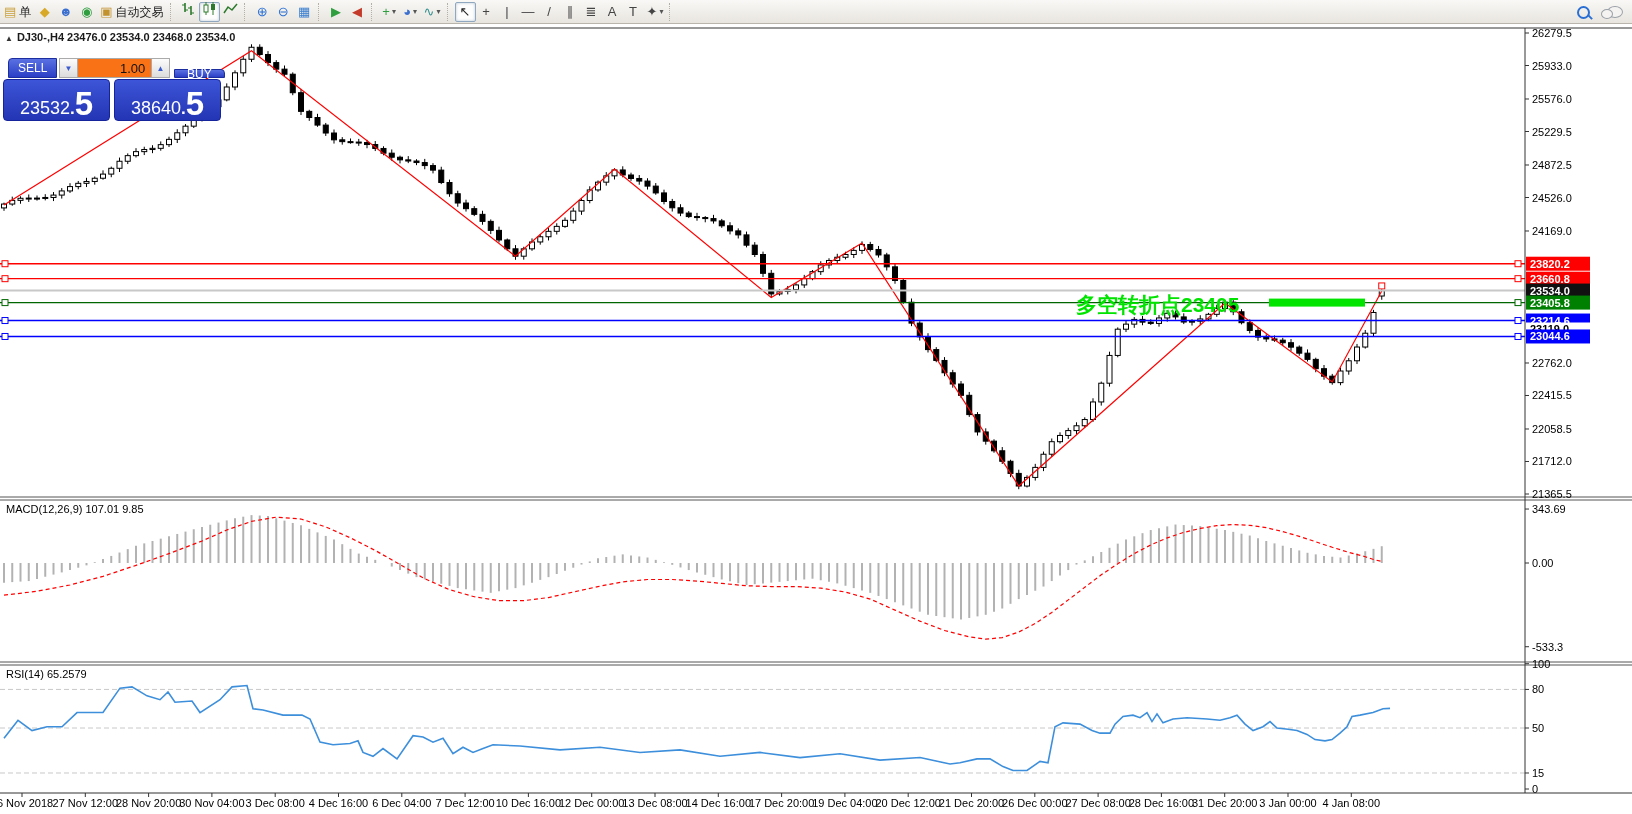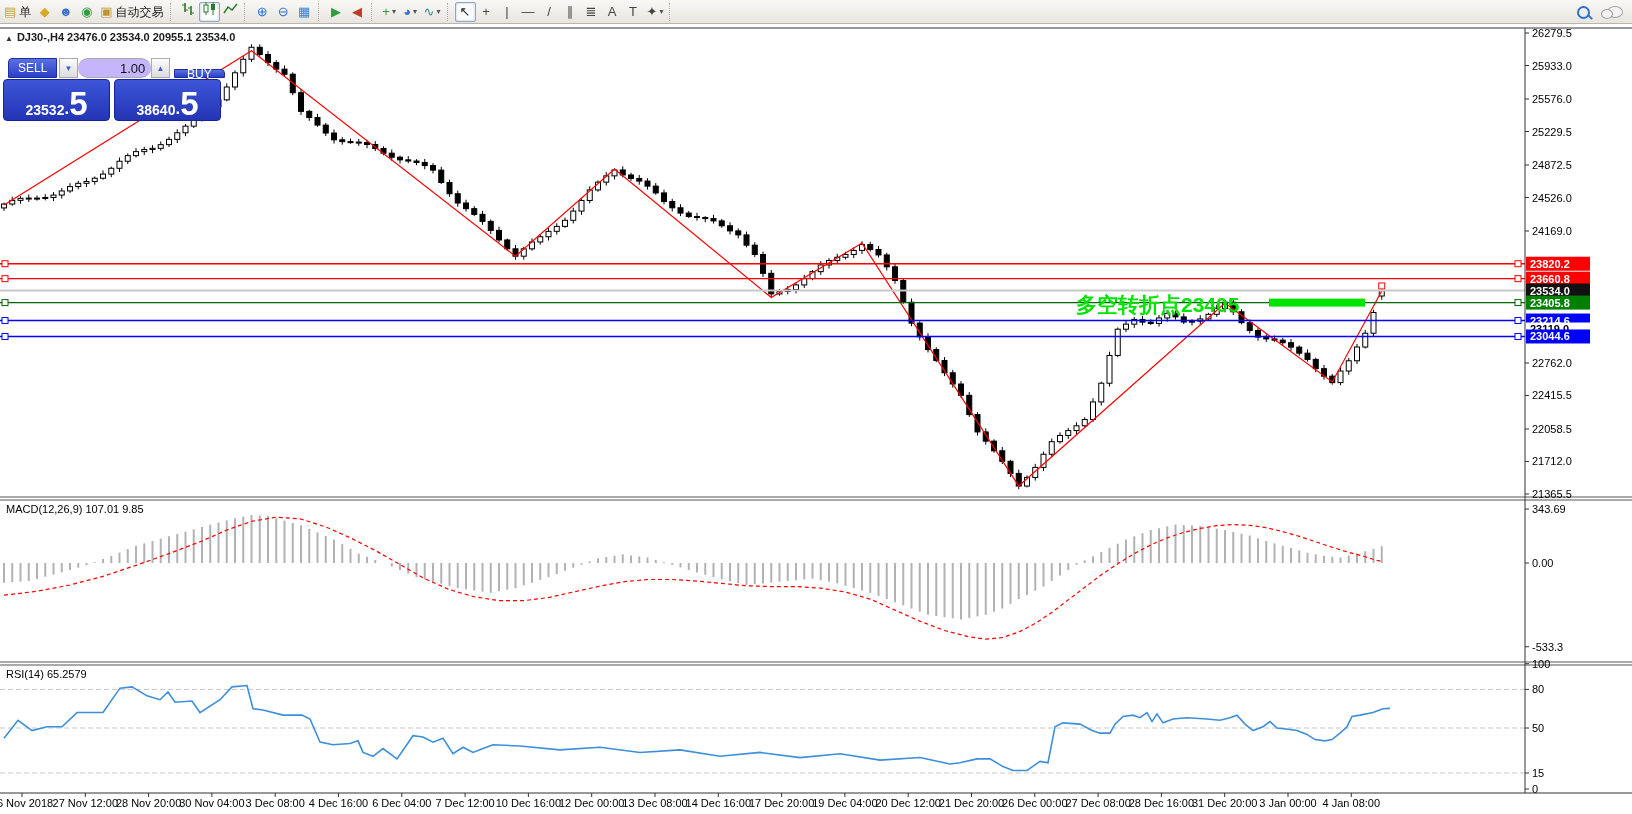--- a/index.html
+++ b/index.html
@@ -29,26 +29,26 @@
   .chart-title .tri{font-size:8px;margin-right:4px;color:#333;}
   
   .ocp{position:absolute;left:3px;top:58px;width:222px;z-index:4;}
   .ocp-row1{display:flex;align-items:stretch;height:20px;}
   .btn-blue{background:linear-gradient(#5a71e2,#2b3fc6);color:#fff;border:1px solid #1c2da0;
     display:flex;align-items:center;justify-content:center;font-size:12px;}
   .ocp-sell{width:49px;border-radius:4px 0 0 0;margin-left:5px;}
   .ocp-buy{width:51px;border-radius:0 4px 0 0;margin-top:11px;}
   .spin{width:17px;background:linear-gradient(#fcfcfc,#dcdcdc);border:1px solid #aaa;color:#3b5bd0;
     font-size:8px;display:flex;align-items:center;justify-content:center;}
-  .vol{width:70px;background:#c4b5fd;border-top:1px solid #aaa;border-bottom:1px solid #aaa;
-    font-size:13px;color:#111;display:flex;align-items:center;justify-content:flex-end;padding-right:6px;border-radius:10px;}
+  .vol{width:70px;background:#f97316;border-top:1px solid #aaa;border-bottom:1px solid #aaa;
+    font-size:13px;color:#111;display:flex;align-items:center;justify-content:flex-end;padding-right:6px;}
   .ocp-row2{display:flex;gap:4px;margin-top:1px;}
   .pricebox{width:107px;height:42px;background:linear-gradient(#3d55d8,#2335b4);border:1px solid #16249b;
     border-radius:4px;color:#fff;display:flex;align-items:flex-end;justify-content:center;padding-bottom:3px;box-sizing:border-box;}
-  .pb-main{font-size:14px;font-weight:bold;line-height:1;}
+  .pb-main{font-size:18px;font-weight:normal;line-height:1;}
   .pb-dot{font-size:17px;font-weight:bold;line-height:1;}
   .pb-frac{font-size:33px;font-weight:bold;line-height:0.82;}
   svg text{font-family:"Liberation Sans",sans-serif;}
   .ax{font-size:11px;fill:#000;}
   .tagtxt{font-size:11px;font-weight:bold;}
   .indlab{font-size:11px;fill:#000;}
   .timelab{font-size:11px;fill:#000;}
 </style>
 </head>
 <body>
@@ -820,21 +820,21 @@
       <span class="tb">
           <span class="lens"></span>
         </span>
       <span class="tb">
           <span class="bubble"></span>
         </span>
     </span>
   </div>
 
   <div class="chart-title">
-    <span class="tri">▲</span><span>DJ30-,H4  23476.0 23534.0 20955.1 23534.0</span>
+    <span class="tri">▲</span><span>DJ30-,H4  23476.0 23534.0 23468.0 23534.0</span>
   </div>
 
   <div class="ocp">
     <div class="ocp-row1">
       <div class="btn-blue ocp-sell">SELL</div>
       <div class="spin" style="margin-left:2px;">▼</div>
       <div class="vol">1.00</div>
       <div class="spin" style="margin-right:4px;">▲</div>
       <div class="btn-blue ocp-buy">BUY</div>
     </div>

